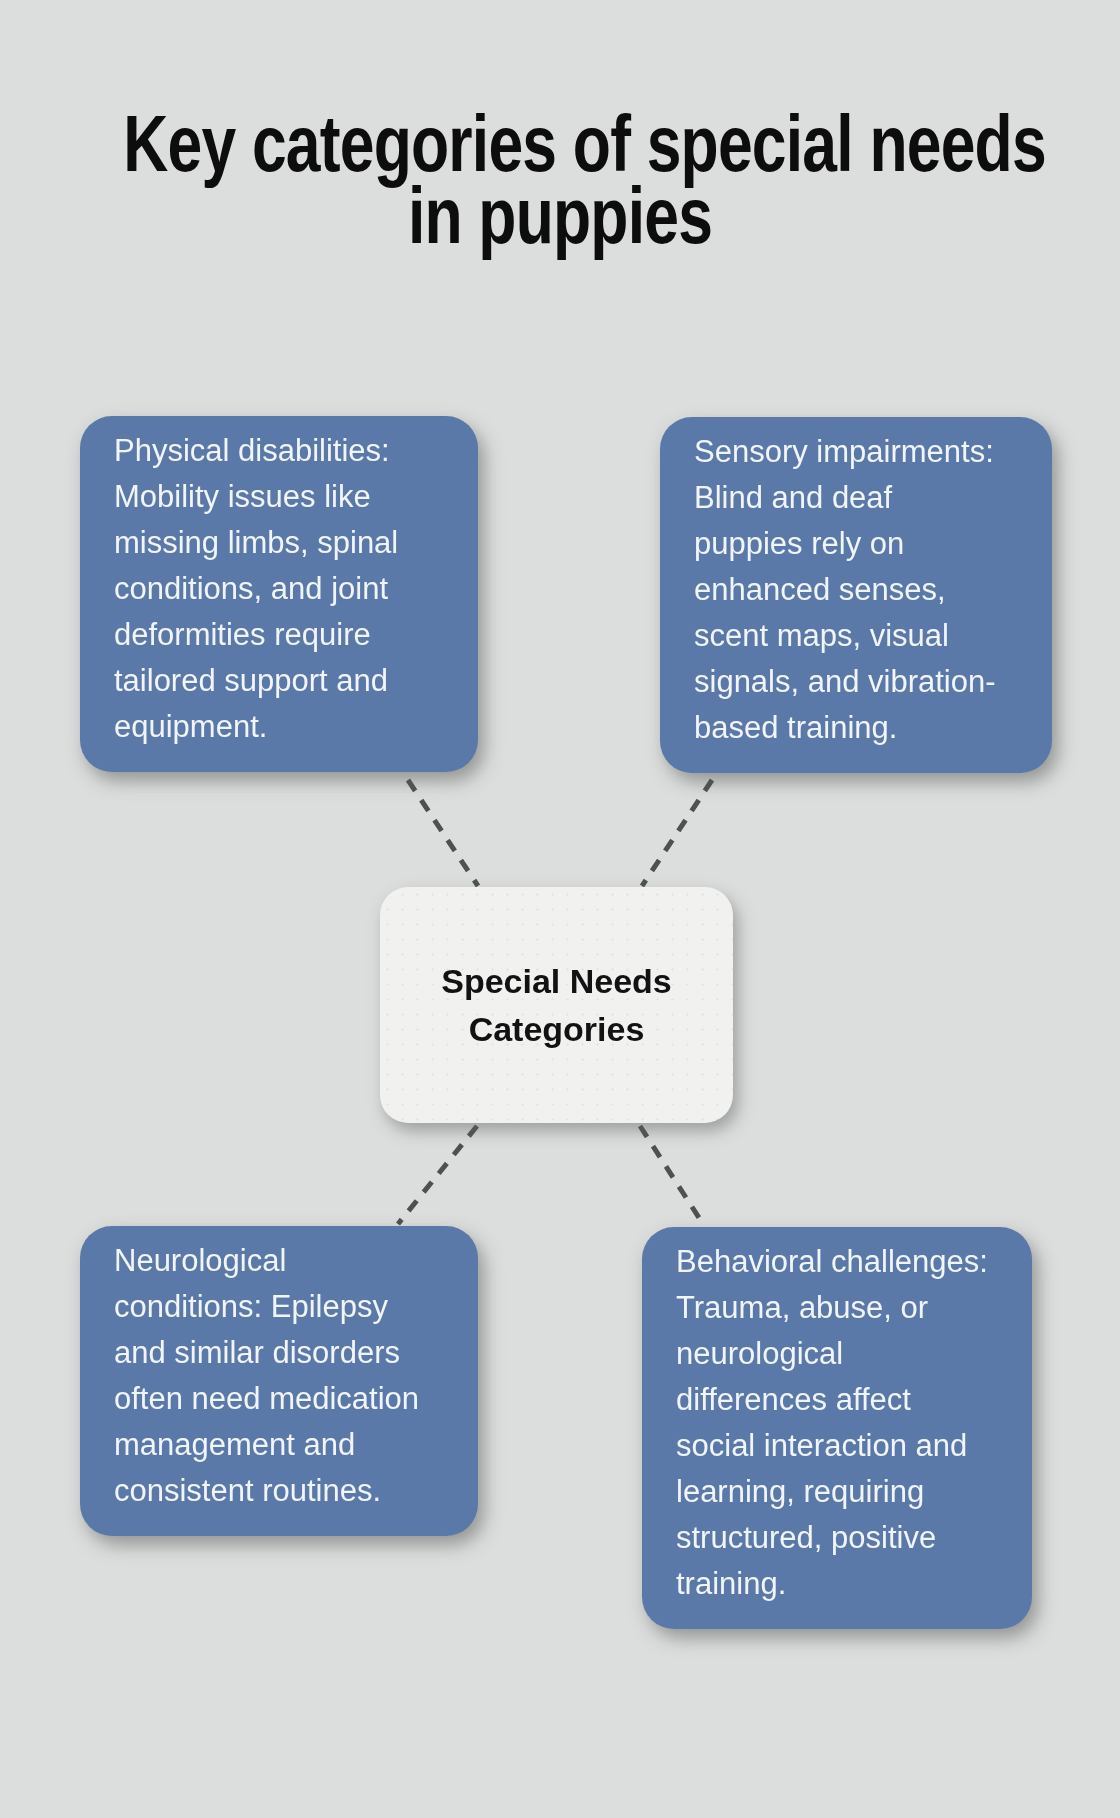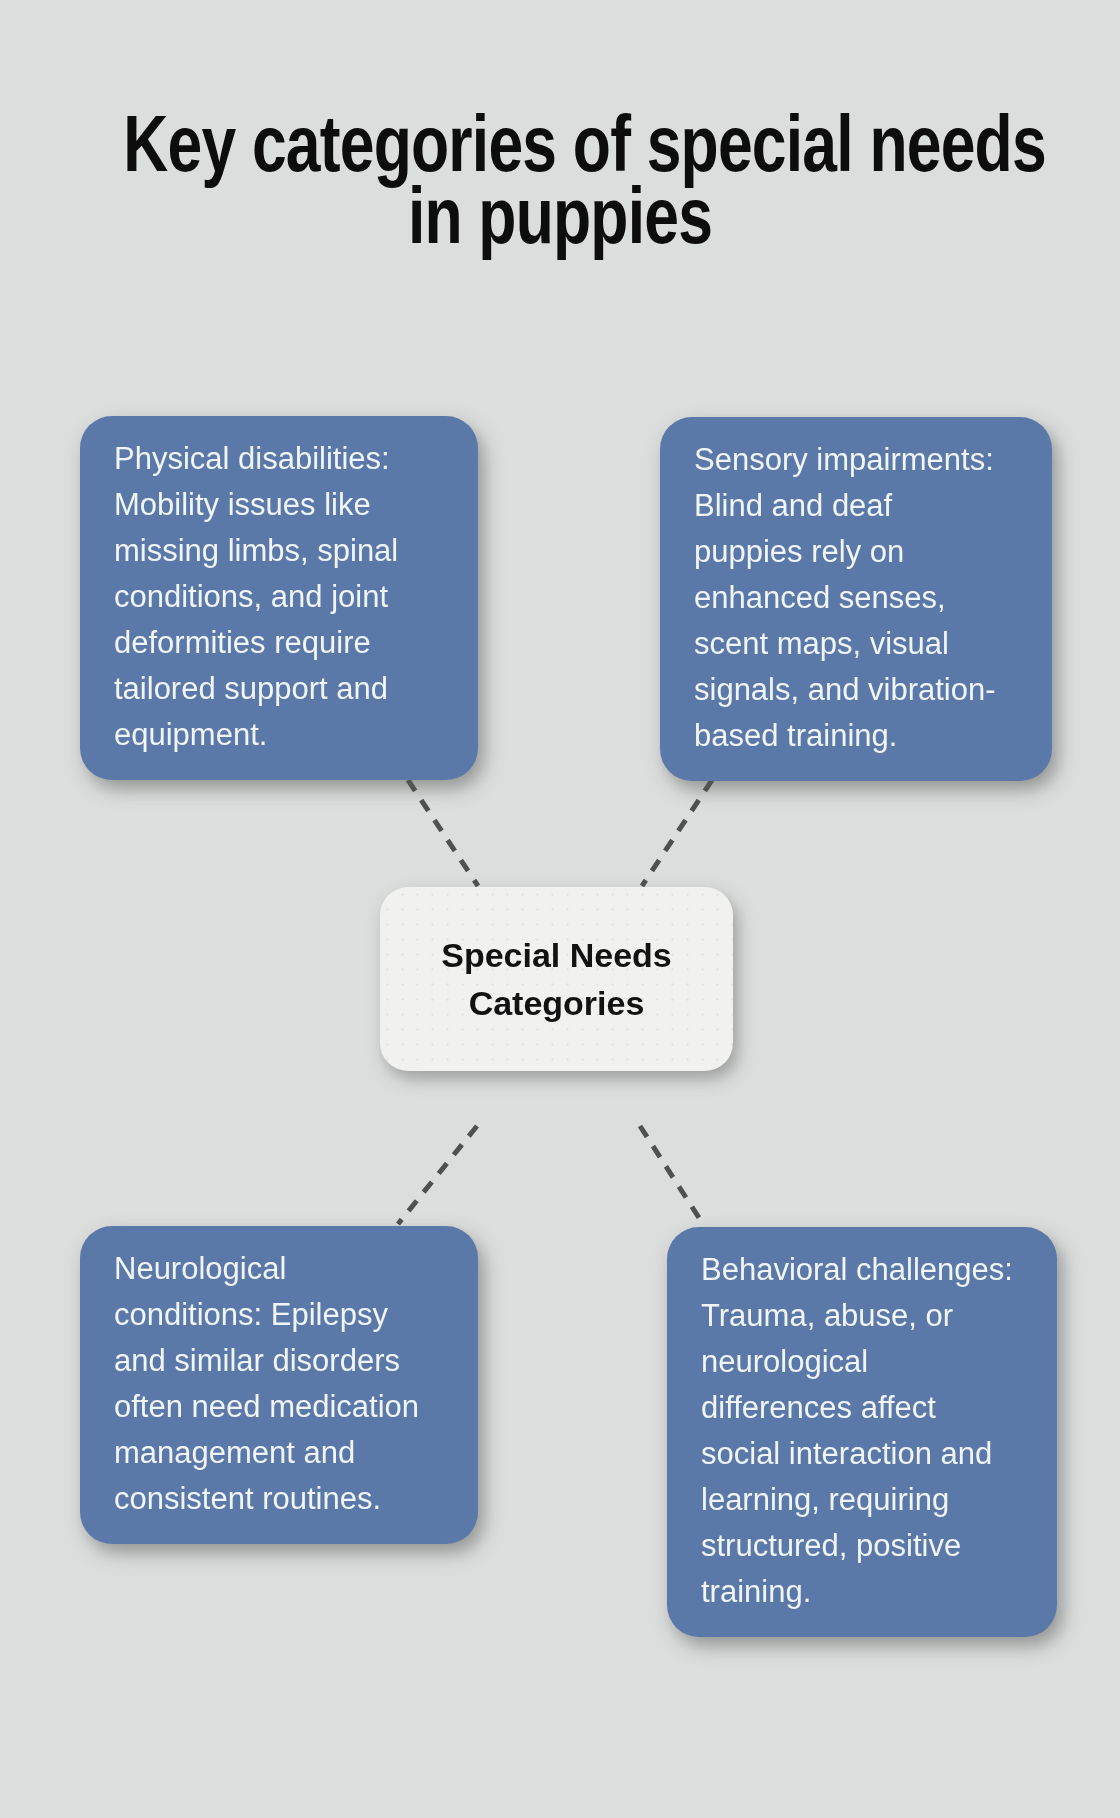--- a/index.html
+++ b/index.html
@@ -41,44 +41,44 @@
   .connectors line {
     stroke: #4d524f;
     stroke-width: 5;
     stroke-dasharray: 13 11;
   }
   .cat-box {
     position: absolute;
     z-index: 2;
     background: #5b79a8;
     border-radius: 32px;
-    padding: 20px 34px 22px 34px;
+    padding: 12px 34px 22px 34px;
     box-shadow: 6px 9px 18px rgba(88, 92, 90, 0.55);
     box-sizing: border-box;
   }
   .cat-box p {
     margin: 0;
     font-family: "Liberation Sans", sans-serif;
     font-size: 31px;
     line-height: 46px;
     font-weight: 400;
     color: #f2f5f8;
     white-space: pre;
   }
   .box-tl { left: 80px;  top: 416px;  width: 398px; }
   .box-tr { left: 660px; top: 417px;  width: 392px; }
   .box-bl { left: 80px;  top: 1226px; width: 398px; }
-  .box-br { left: 642px; top: 1227px; width: 390px; margin-left: 25px; }
+  .box-br { left: 642px; top: 1227px; width: 390px; }
   .center-node {
     position: absolute;
     z-index: 3;
     left: 380px;
     top: 887px;
     width: 353px;
-    height: 184px;
+    height: 236px;
     background-color: #f1f2f0;
     background-image: radial-gradient(#e4e6e4 1px, transparent 1.4px);
     background-size: 15px 15px;
     border-radius: 28px;
     box-shadow: 5px 8px 16px rgba(95, 100, 97, 0.5);
     display: flex;
     align-items: center;
     justify-content: center;
   }
   .center-node .label {

